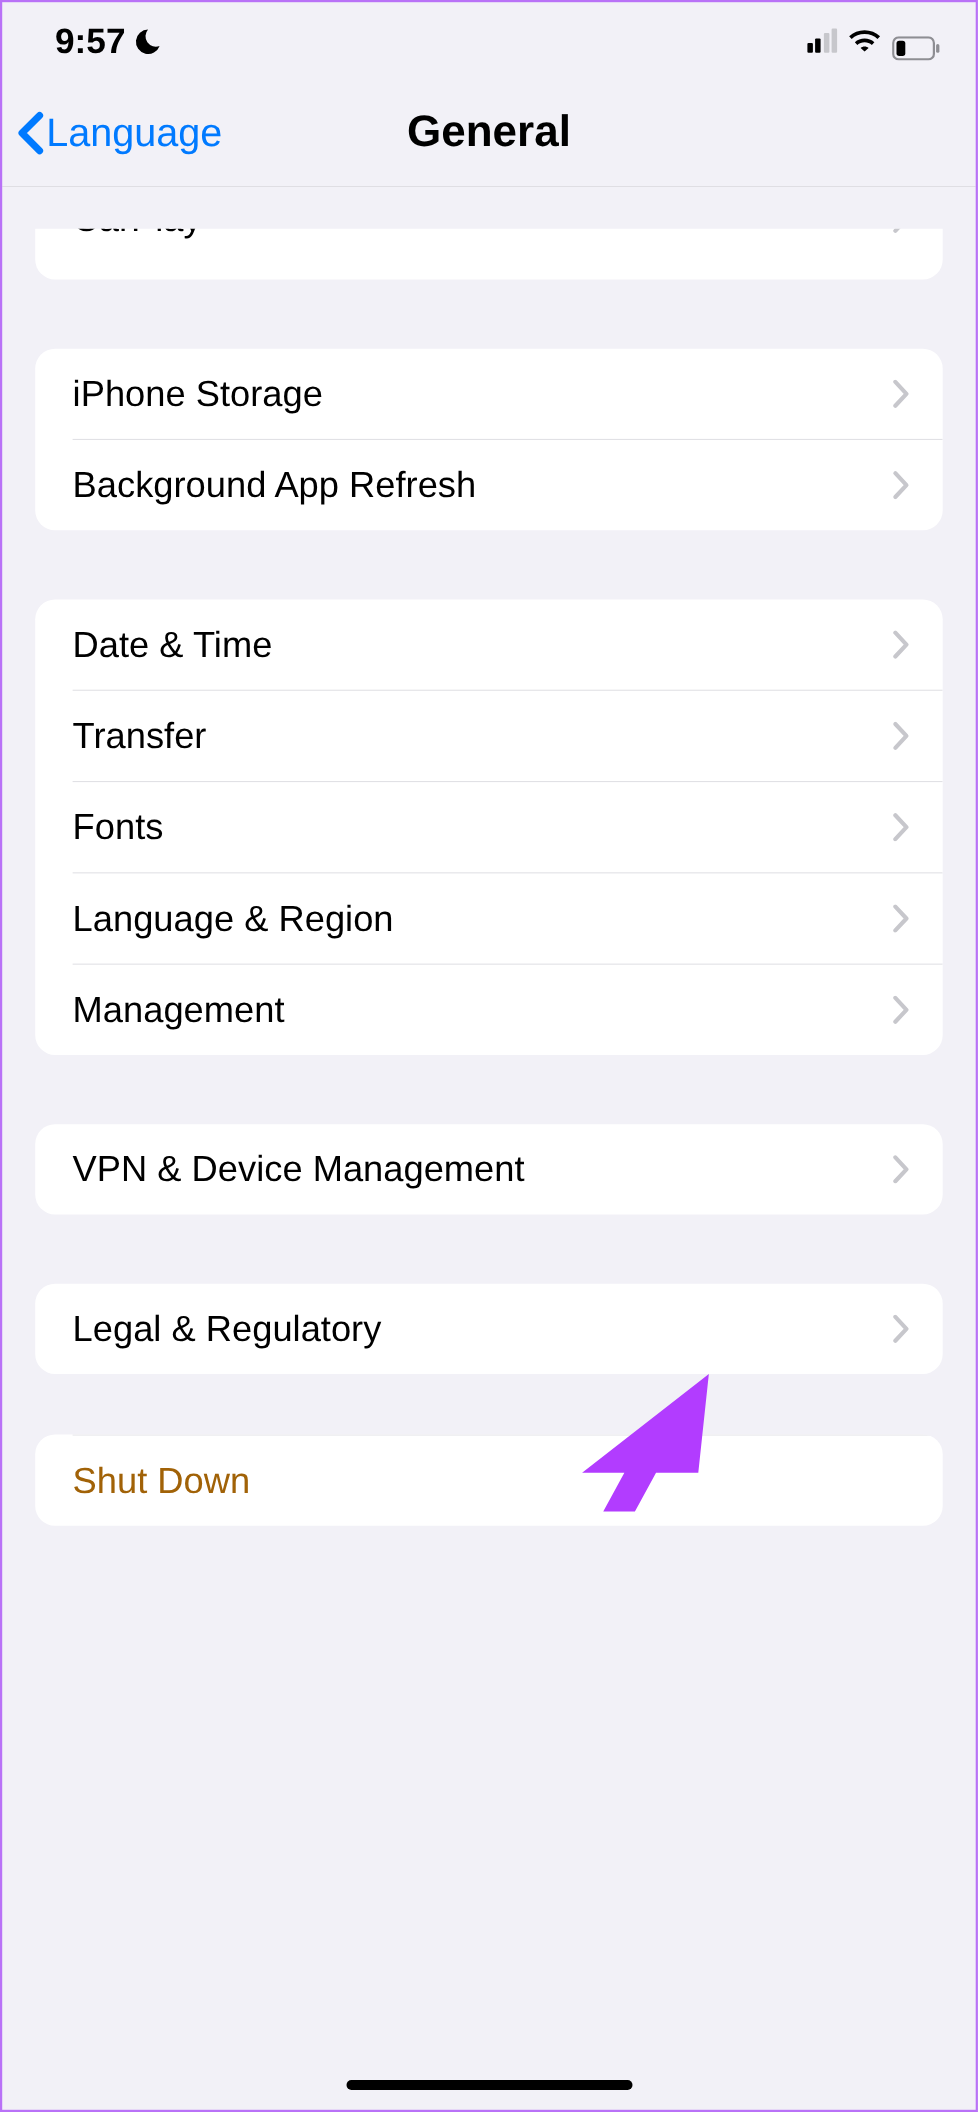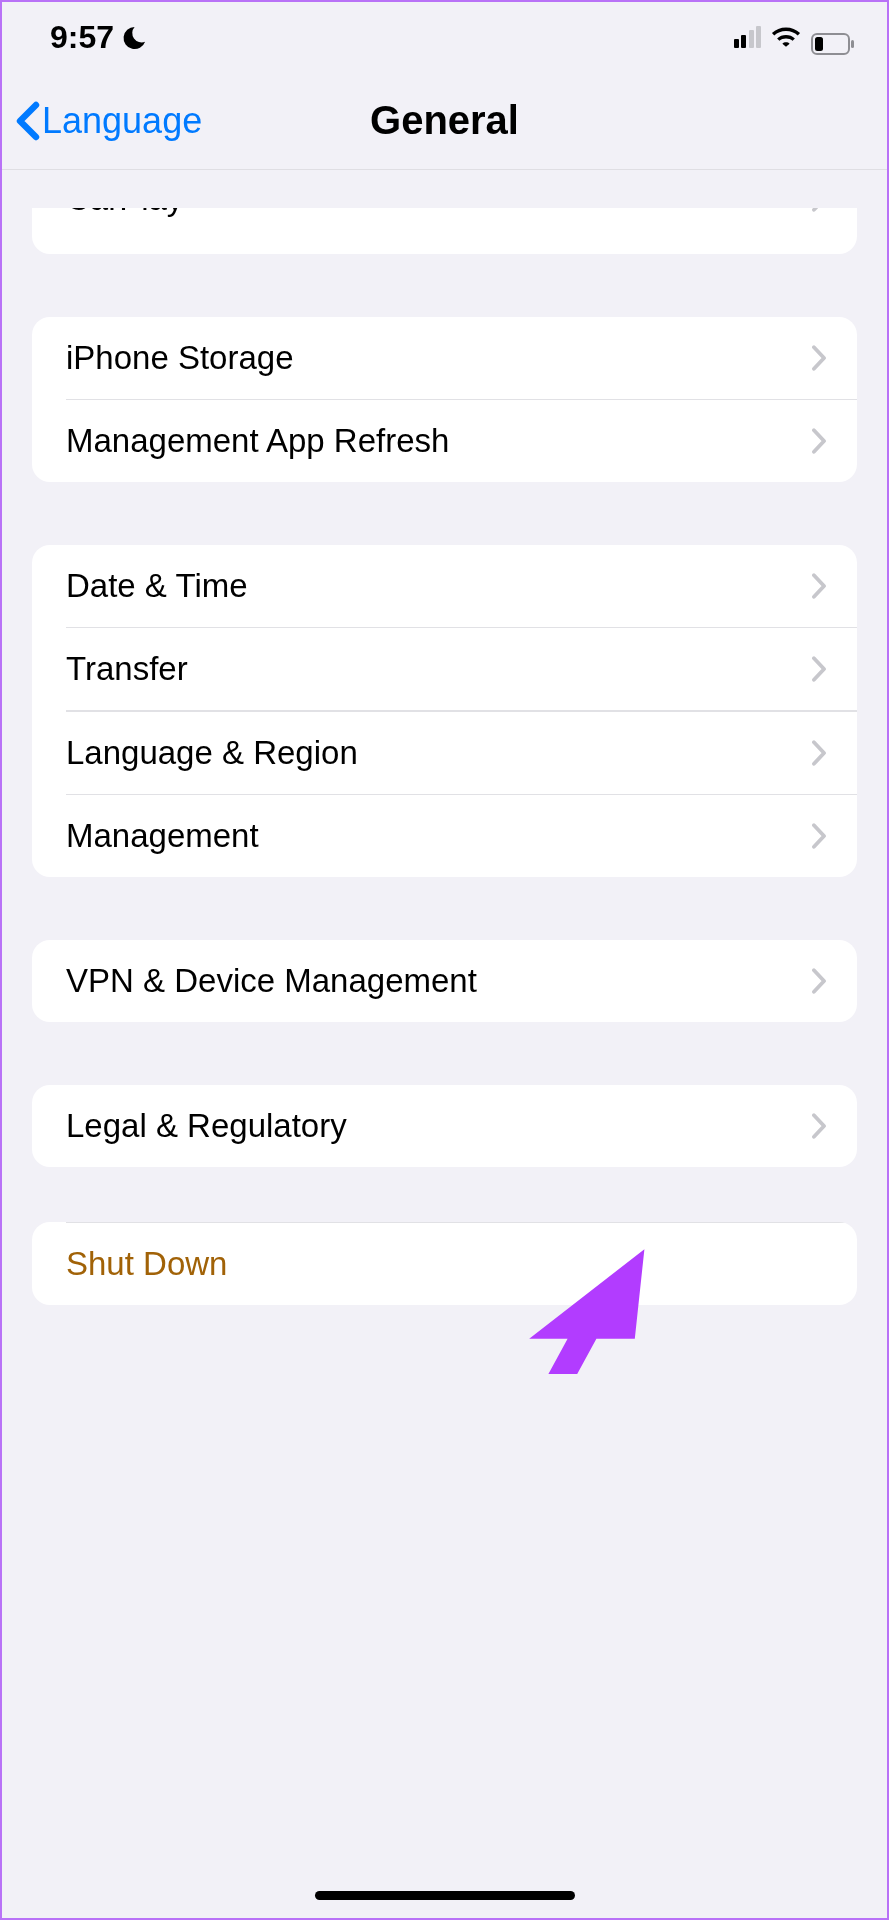--- a/index.html
+++ b/index.html
@@ -244,21 +244,21 @@
 
   <div class="group">
     <div class="row">
       <span class="row-label">iPhone Storage</span>
       <svg class="chevron" viewBox="0 0 10 18" fill="none" stroke="#c7c7cc" stroke-width="2.6" stroke-linecap="round" stroke-linejoin="round">
           <polyline points="1.5,1.5 8.5,9 1.5,16.5"></polyline>
         </svg>
     </div>
     <div class="divider"></div>
     <div class="row">
-      <span class="row-label">Management App Refresh</span>
+      <span class="row-label">Background App Refresh</span>
       <svg class="chevron" viewBox="0 0 10 18" fill="none" stroke="#c7c7cc" stroke-width="2.6" stroke-linecap="round" stroke-linejoin="round">
           <polyline points="1.5,1.5 8.5,9 1.5,16.5"></polyline>
         </svg>
     </div>
   </div>
 
   <div class="group-gap"></div>
 
   <div class="group">
     <div class="row">
@@ -268,20 +268,26 @@
         </svg>
     </div>
     <div class="divider"></div>
     <div class="row">
       <span class="row-label">Transfer</span>
       <svg class="chevron" viewBox="0 0 10 18" fill="none" stroke="#c7c7cc" stroke-width="2.6" stroke-linecap="round" stroke-linejoin="round">
           <polyline points="1.5,1.5 8.5,9 1.5,16.5"></polyline>
         </svg>
     </div>
     <div class="divider"></div>
+    <div class="row">
+      <span class="row-label">Fonts</span>
+      <svg class="chevron" viewBox="0 0 10 18" fill="none" stroke="#c7c7cc" stroke-width="2.6" stroke-linecap="round" stroke-linejoin="round">
+          <polyline points="1.5,1.5 8.5,9 1.5,16.5"></polyline>
+        </svg>
+    </div>
     <div class="divider"></div>
     <div class="row">
       <span class="row-label">Language &amp; Region</span>
       <svg class="chevron" viewBox="0 0 10 18" fill="none" stroke="#c7c7cc" stroke-width="2.6" stroke-linecap="round" stroke-linejoin="round">
           <polyline points="1.5,1.5 8.5,9 1.5,16.5"></polyline>
         </svg>
     </div>
     <div class="divider"></div>
     <div class="row">
       <span class="row-label">Management</span>

